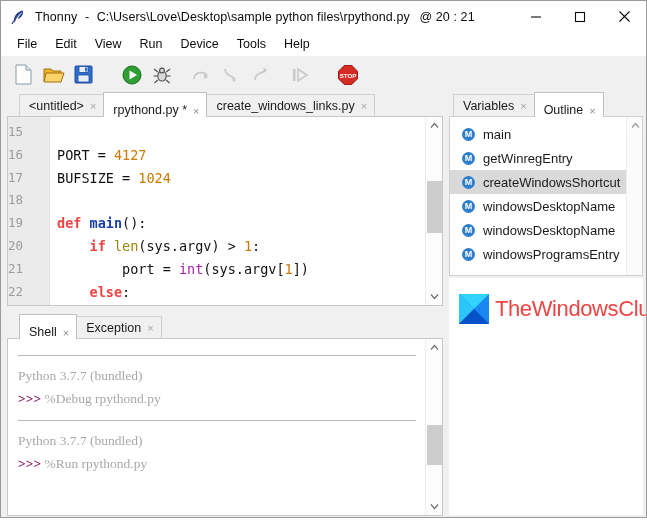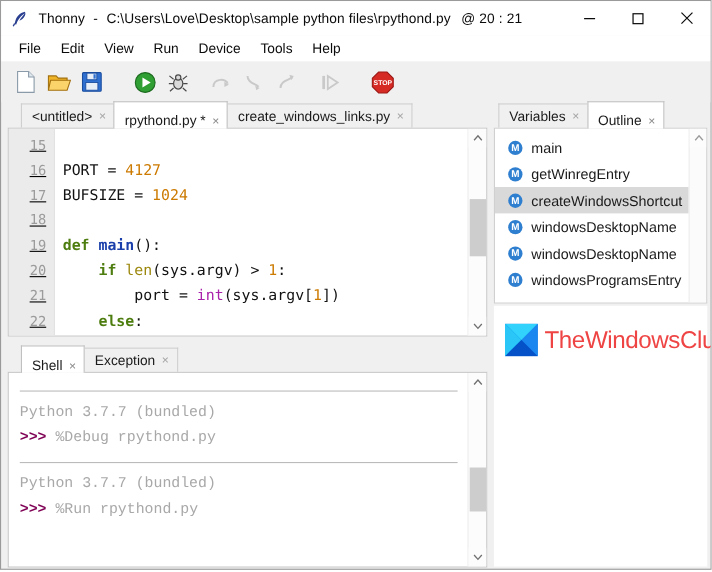--- a/index.html
+++ b/index.html
@@ -135,22 +135,21 @@
     border: 1px solid #c8c8c8;
     margin-top: -1px;
     overflow: hidden;
   }
   .gutter {
     position: absolute; left: 0; top: 0;
     width: 42px; height: 100%;
     background: #ebebeb;
     border-right: 1px solid #e2e2e2;
     padding-top: 4px;
-    text-align: right;
-    text-decoration: underline;
+    text-align: left;
   }
   .gutter div {
     font-family: "DejaVu Sans Mono", monospace;
     font-size: 12.5px;
     line-height: 22.8px;
     color: #9b9b9b;
     padding-right: 7px;
   }
   .codearea {
     position: absolute; left: 43px; top: 0; right: 18px; bottom: 0;
@@ -158,21 +157,21 @@
     overflow: hidden;
   }
   .codeline {
     font-family: "DejaVu Sans Mono", monospace;
     font-size: 13.5px;
     line-height: 22.8px;
     color: #111111;
     white-space: pre;
     padding-left: 6px;
   }
-  .kw   { color: #4d7c0f; font-weight: bold; }
+  .kw   { color: #ef4444; font-weight: bold; }
   .fn   { color: #1a3faa; font-weight: bold; }
   .num  { color: #cc7a00; }
   .blt  { color: #9b870c; }
   .blt2 { color: #aa22aa; }
 
   
   .vscroll {
     position: absolute; right: 0; top: 0;
     width: 17px; height: 100%;
     background: #fcfcfc;
@@ -205,21 +204,21 @@
   .shellinner {
     position: absolute; left: 0; top: 0; right: 18px; bottom: 0;
     padding: 6px 0 0 10px;
     overflow: hidden;
   }
   .hr {
     height: 1px; background: #bbbbbb;
     margin: 10px 8px 8px 0;
   }
   .shline {
-    font-family: Liberation Mono, monospace;
+    font-family: Liberation Serif, serif;
     font-size: 13.5px;
     line-height: 23px;
     color: #a8a8a8;
     white-space: pre;
   }
   .prompt { color: #7f0055; font-weight: bold; }
 
   
   .outlinebox {
     position: relative;

